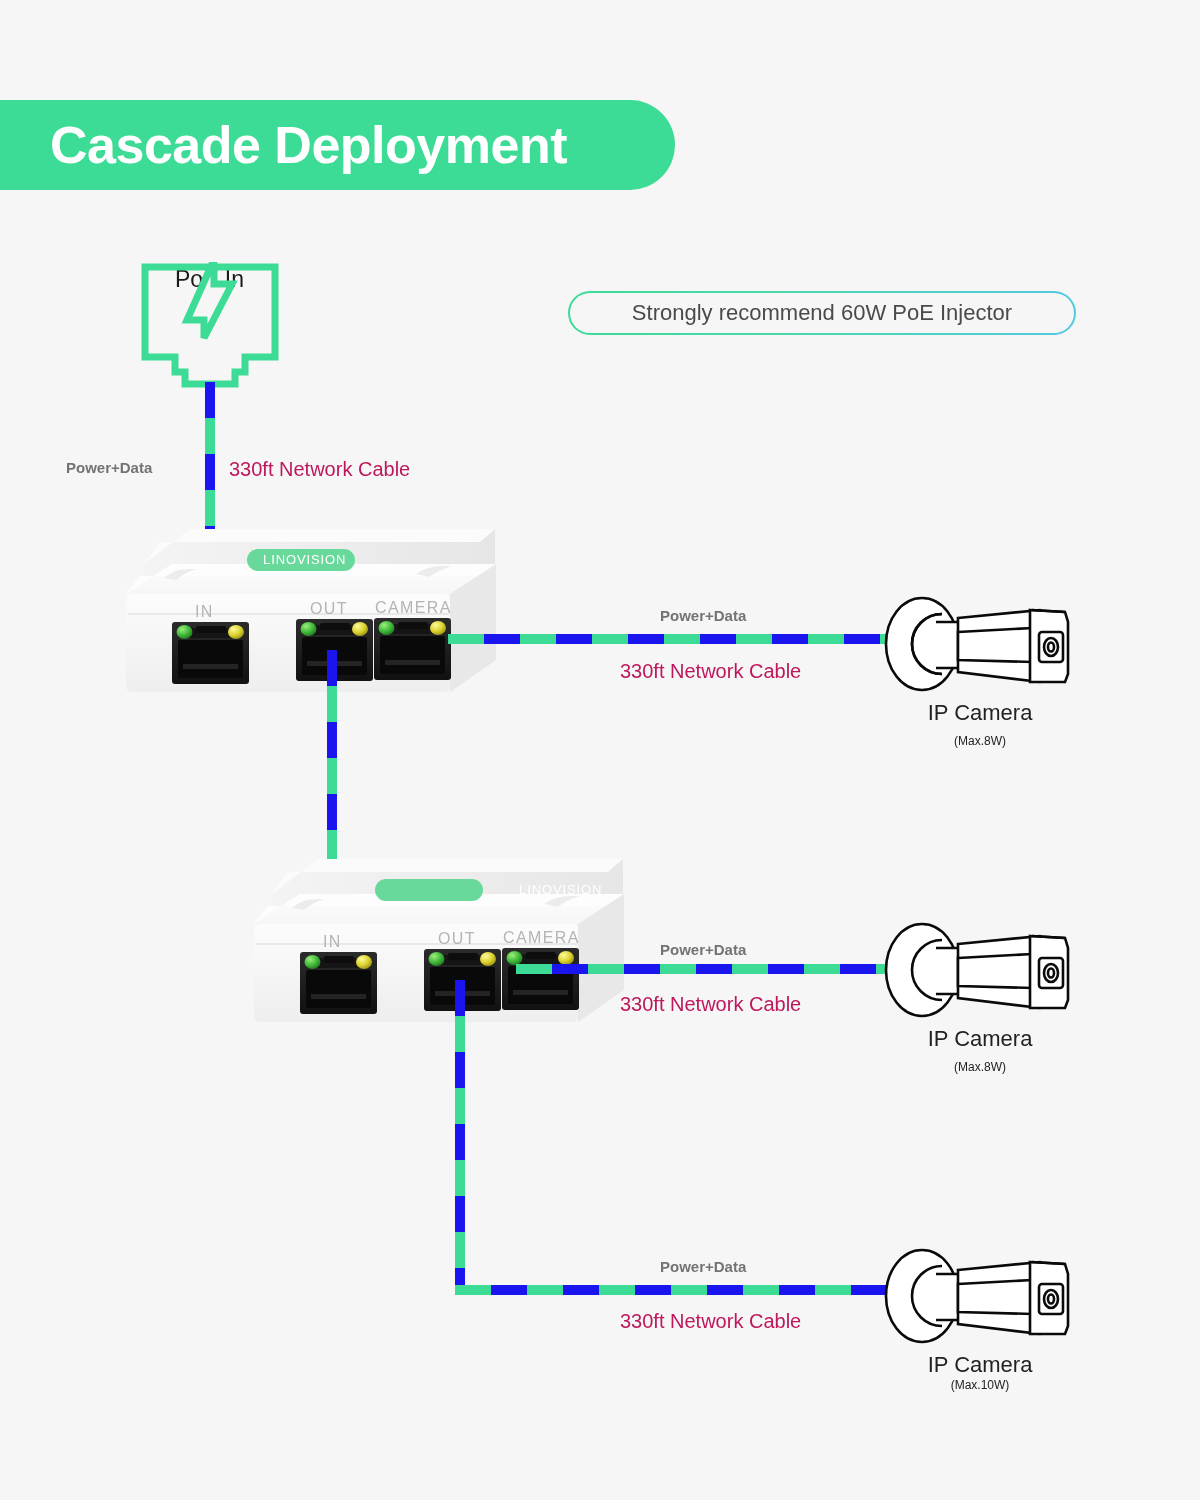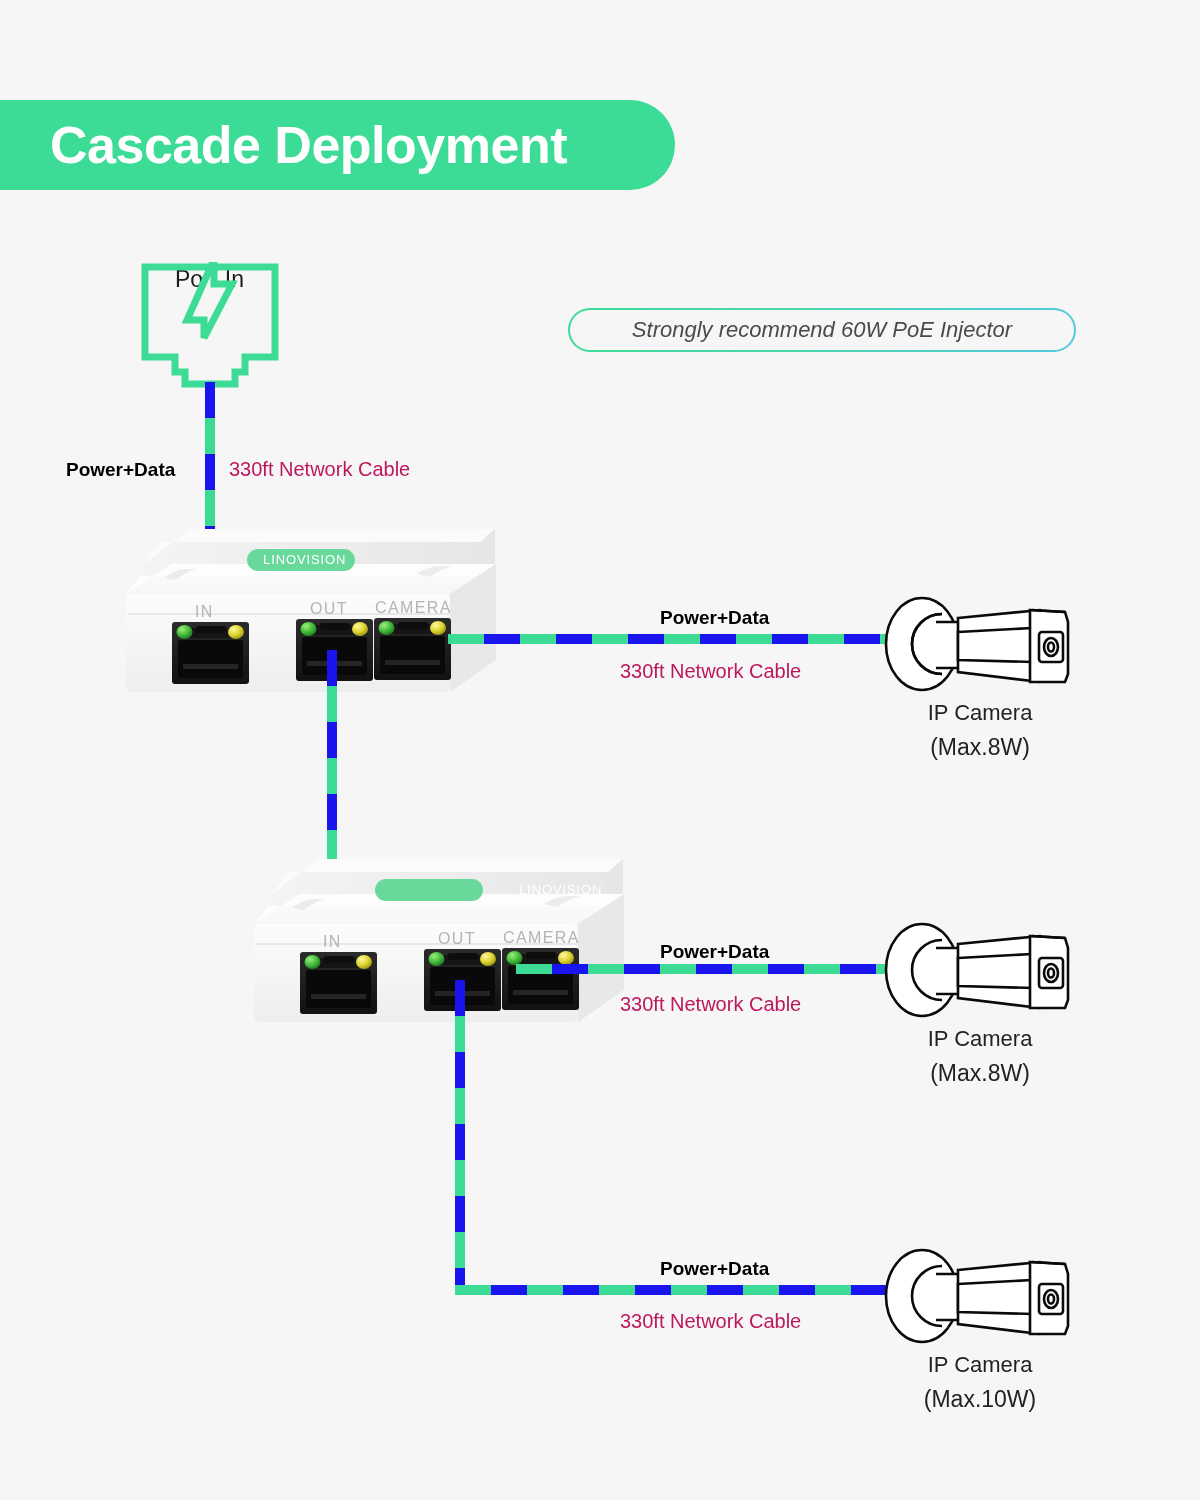--- a/index.html
+++ b/index.html
@@ -34,50 +34,49 @@
     font-weight: bold;
     letter-spacing: -0.5px;
     margin-left: 90px;
     white-space: nowrap;
   }
 
   
   #recommend-badge {
     position: absolute;
     left: 568px;
-    top: 308px;
+    top: 291px;
     width: 508px;
     height: 44px;
     border-radius: 24px;
     background:
       linear-gradient(#f6f6f6, #f6f6f6) padding-box,
       linear-gradient(90deg, #3cdc97 0%, #49d7ad 45%, #52c9e0 100%) border-box;
     border: 2.5px solid transparent;
     display: flex;
     align-items: center;
     justify-content: center;
     box-sizing: border-box;
-    font-style: italic;
   }
   #recommend-badge .badge-text {
     font-size: 22px;
     color: #4a4a4a;
     white-space: nowrap;
   }
 
   
   .lbl {
     position: absolute;
     white-space: nowrap;
     color: #4a4a4a;
   }
-  .lbl-bold { font-weight: bold; font-size: 19px; color: #000000; }
+  .lbl-bold { font-weight: bold; font-size: 15px; color: #737373; }
   .lbl-reg  { font-weight: normal; font-size: 20px; color: #be185d; }
   .lbl-dev  { font-size: 22px; color: #222; text-align: center; }
-  .lbl-dev-sub { font-size: 23px; color: #222; }
+  .lbl-dev-sub { font-size: 12px; color: #222; }
   .lbl-poe  { font-size: 23px; color: #1a1a1a; }
 
   
   .cable-h {
     position: absolute;
     height: 10px;
     background-image: repeating-linear-gradient(
       to right,
       #3cdc97 0px, #3cdc97 36px,
       #1a15ef 36px, #1a15ef 72px
@@ -356,14 +355,14 @@
     <path d="M78 40 L152 36 L152 70 L78 68 Z" fill="#fff"></path>
     <path d="M150 18 L185 20 L188 30 L188 82 L185 90 L150 90 Z" fill="#fff"></path>
     <rect x="159" y="40" width="24" height="30" rx="3" fill="#fff"></rect>
     <ellipse cx="171" cy="55" rx="7" ry="9" fill="#fff"></ellipse>
     <ellipse cx="171" cy="55" rx="3" ry="4.5" fill="#fff"></ellipse>
     <path d="M152 18 L185 20" fill="none"></path>
   </svg>
 </div>
 <div class="cam-caption" style="left:860px; top:1352px;">
   <div class="lbl-dev" style="font-weight:normal;">IP Camera</div>
-  <div class="lbl-dev-sub" style="margin-top:8px;">(Max.10W)</div>
+  <div class="lbl-dev-sub" style="">(Max.10W)</div>
 </div>
 
 </body></html>

